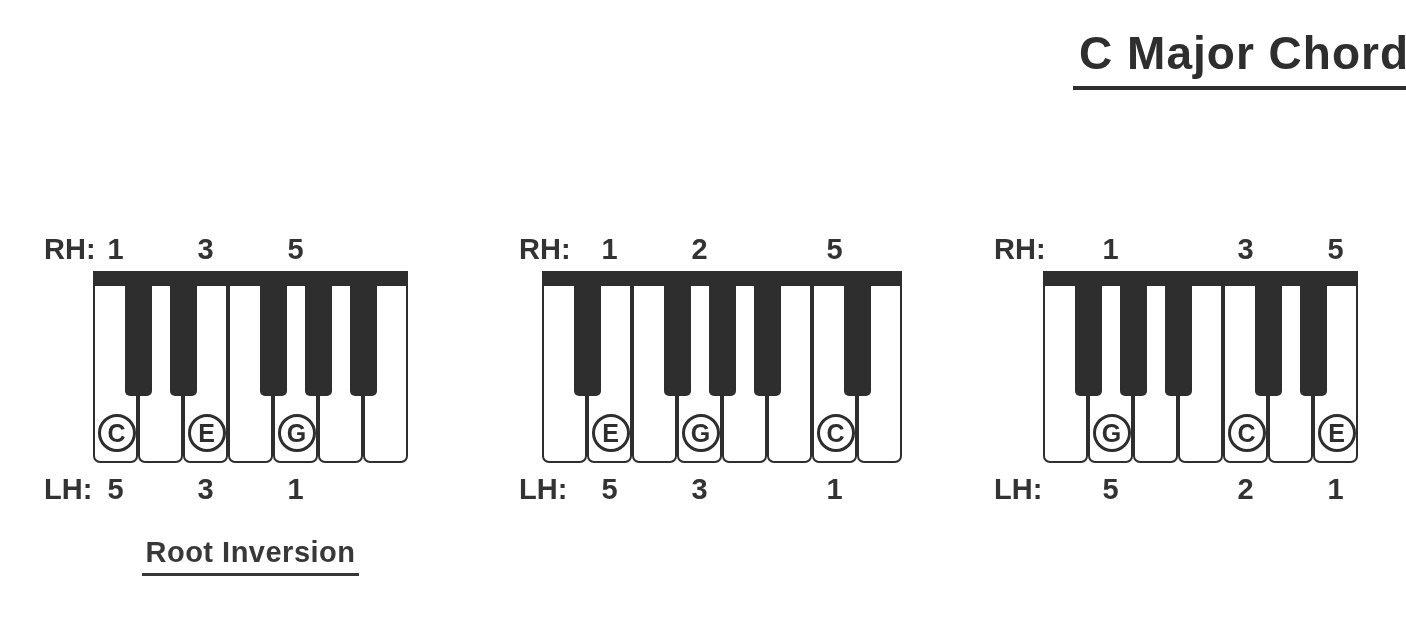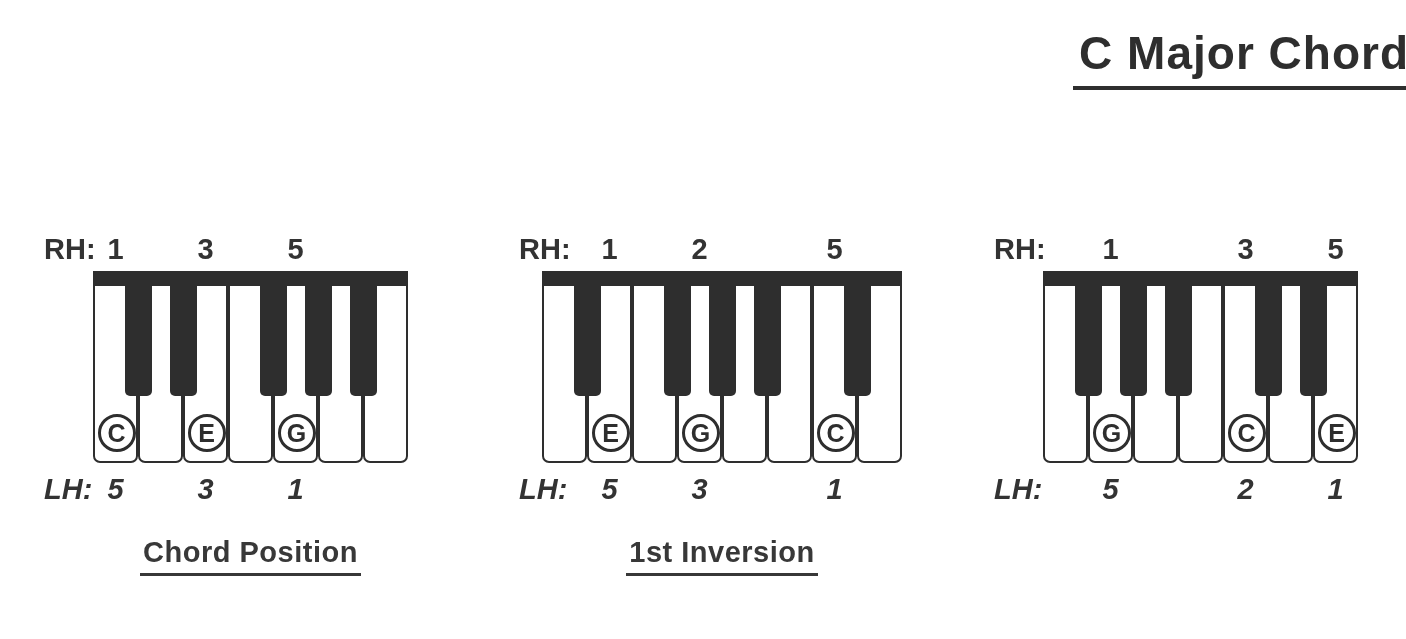--- a/index.html
+++ b/index.html
@@ -67,21 +67,21 @@
     position: absolute; top: 143px; z-index: 4;
     width: 38px; height: 38px;
     transform: translateX(-50%);
     border: 3px solid #2e2e2e; border-radius: 50%;
     background: #ffffff;
     display: flex; align-items: center; justify-content: center;
     font-size: 25px; font-weight: bold; color: #2e2e2e;
     line-height: 1;
   }
 
-  .lh-slot { margin-top: 10px; font-style: italic; }
+  .lh-slot { margin-top: 10px; }
 
   .caption-wrap { text-align: center; margin-top: 32px; }
   .caption {
     display: inline-block;
     font-size: 29px; font-weight: bold; letter-spacing: 0.5px;
     color: #383838;
     border-bottom: 3px solid #383838;
     padding: 0 3px 4px 3px;
     line-height: 1.1;
   }
@@ -118,21 +118,21 @@
       <div class="black-key" style="left: 212px;"></div>
       <div class="black-key" style="left: 257px;"></div>
     </div>
   <div class="hand-row lh-slot">
       <div class="hand-label">LH:</div>
       <div class="finger" style="left: 22.5px;">5</div>
       <div class="finger" style="left: 112.5px;">3</div>
       <div class="finger" style="left: 202.5px;">1</div>
     </div>
   <div class="caption-wrap">
-    <span class="caption">Chord Position</span>
+    <span class="caption">Root Inversion</span>
   </div>
 </div>
 
 <div class="diagram" data-diagram="1">
   <div class="hand-row rh-slot">
       <div class="hand-label">RH:</div>
       <div class="finger" style="left: 67.5px;">1</div>
       <div class="finger" style="left: 157.5px;">2</div>
       <div class="finger" style="left: 292.5px;">5</div>
     </div>
@@ -154,23 +154,20 @@
       <div class="black-key" style="left: 167px;"></div>
       <div class="black-key" style="left: 212px;"></div>
       <div class="black-key" style="left: 302px;"></div>
     </div>
   <div class="hand-row lh-slot">
       <div class="hand-label">LH:</div>
       <div class="finger" style="left: 67.5px;">5</div>
       <div class="finger" style="left: 157.5px;">3</div>
       <div class="finger" style="left: 292.5px;">1</div>
     </div>
-  <div class="caption-wrap">
-    <span class="caption">1st Inversion</span>
-  </div>
 </div>
 
 <div class="diagram" data-diagram="2">
   <div class="hand-row rh-slot">
       <div class="hand-label">RH:</div>
       <div class="finger" style="left: 67.5px;">1</div>
       <div class="finger" style="left: 202.5px;">3</div>
       <div class="finger" style="left: 292.5px;">5</div>
     </div>
   <div class="keyboard">

